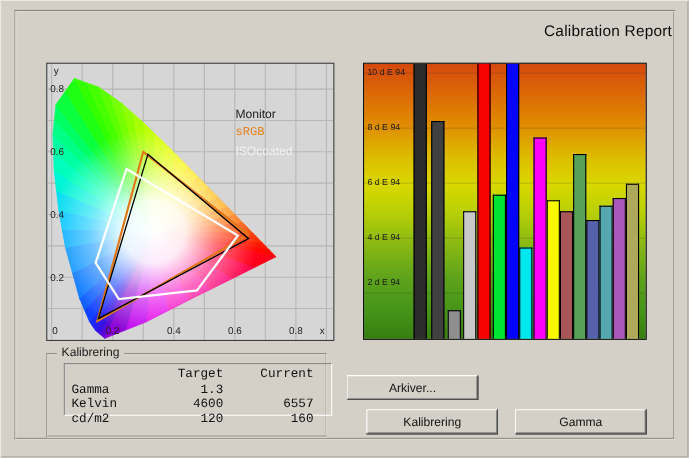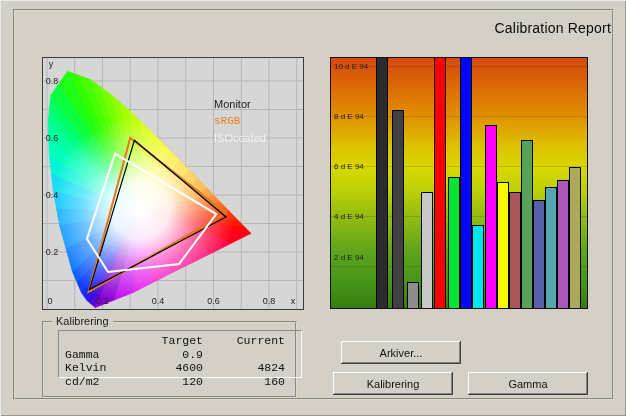--- a/index.html
+++ b/index.html
@@ -29,21 +29,21 @@
   .tablebox{position:absolute;left:14px;top:7px;width:244px;height:48px;box-sizing:border-box;
     border-top:1px solid #8a8a8a;border-left:1px solid #8a8a8a;border-bottom:1px solid #fdfdfd;border-right:1px solid #fdfdfd;
     font-family:Liberation Mono, monospace;font-size:11.5px;color:#111;padding:3px 0 0 6px;}
   .trow{display:grid;grid-template-columns:58px 80px 82px;height:13.5px;line-height:13.5px;}
   .trow span:nth-child(2),.trow span:nth-child(3){text-align:right;}
 
   
   .btn{position:absolute;width:120px;height:23px;background:#d4d0c8;font-size:11px;color:#111;
     display:flex;align-items:center;justify-content:center;cursor:default;
     box-shadow:inset -1px -1px 0 #404040,inset 1px 1px 0 #ffffff,inset -2px -2px 0 #808080,inset 2px 2px 0 #d4d0c8;}
-  #btn-arkiver{left:341px;top:341px;}
+  #btn-arkiver{left:315px;top:341px;}
   #btn-kalibrering{left:333px;top:372px;}
   #btn-quit{left:468px;top:372px;}
 </style>
 </head>
 <body>
 
 <div class="window">
   <div class="panel"></div>
 
   <div class="title">Calibration Report</div>
@@ -182,26 +182,26 @@
   <div class="groupbox">
     <div class="grouplabel">Kalibrering</div>
     <div class="tablebox" id="calib-table">
         <div class="trow">
           <span></span>
           <span>Target</span>
           <span>Current</span>
         </div>
         <div class="trow">
           <span>Gamma</span>
-          <span>0.9</span>
+          <span>1.3</span>
         </div>
         <div class="trow">
           <span>Kelvin</span>
           <span>4600</span>
-          <span>4824</span>
+          <span>6557</span>
         </div>
         <div class="trow">
           <span>cd/m2</span>
           <span>120</span>
           <span>160</span>
         </div>
       </div>
   </div>
 
   <div class="btn" id="btn-arkiver">Arkiver...</div>

